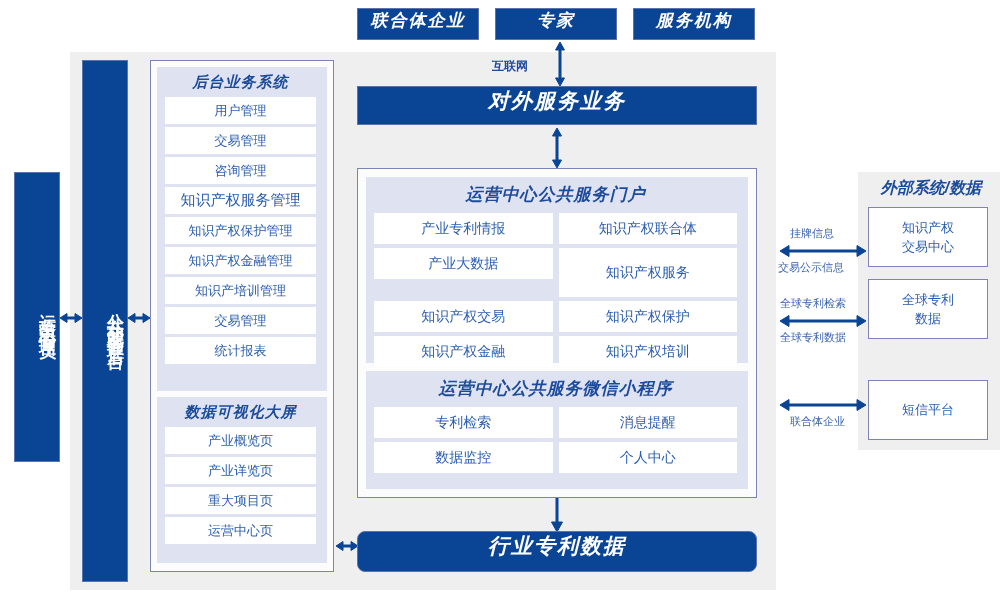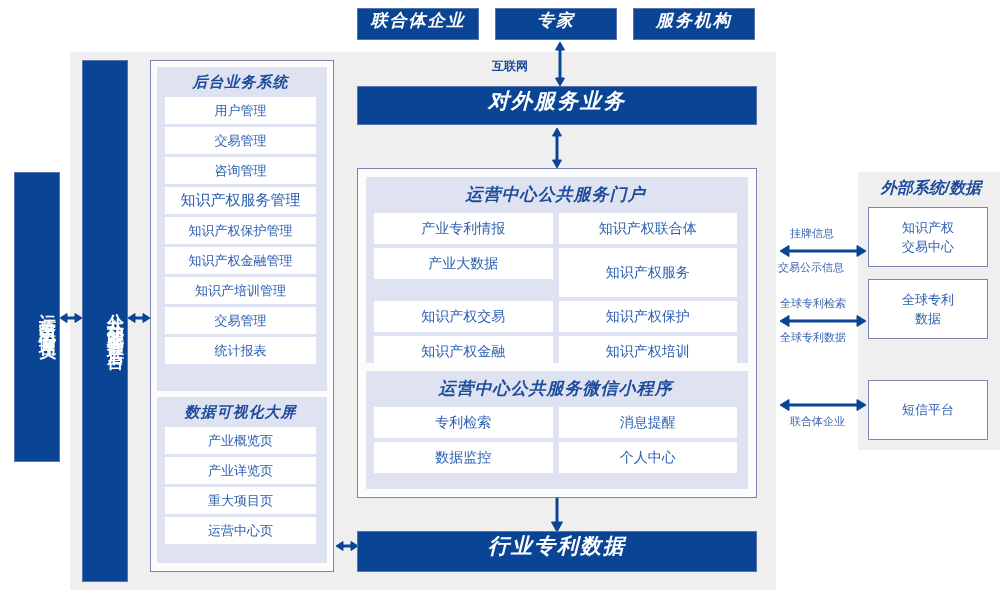--- a/index.html
+++ b/index.html
@@ -191,21 +191,21 @@
         <div class="cell" style="height:31px; font-size:14px;">个人中心</div>
       </div>
     </div>
   </div>
 
   <svg class="ar" style="left:549px; top:498px; width:16px; height:34px;">
     <line x1="8" y1="0" x2="8" y2="28" stroke-width="3"></line>
     <path d="M8 34 L2.5 24 L13.5 24 Z" fill="#0a4595" stroke="none"></path>
   </svg>
 
-  <div class="blue-box" style="left:357px; top:531px; width:400px; height:41px; font-size:21px;">
+  <div class="blue-box" style="left:357px; top:531px; width:400px; height:41px; font-size:21px;border-radius:8px;">
     <span>行业专利数据</span>
   </div>
 
   <div style="position:absolute; left:868px; top:178px; width:126px; text-align:center;
               color:#1d4b9c; font-weight:bold; font-style:italic; font-size:16px;">外部系统/数据</div>
 
   <div class="ext-card" style="position:absolute; left:868px; top:207px; width:120px; height:60px; font-size:13px;">
     <span style="white-space:pre-line;">知识产权
 交易中心</span>
   </div>

